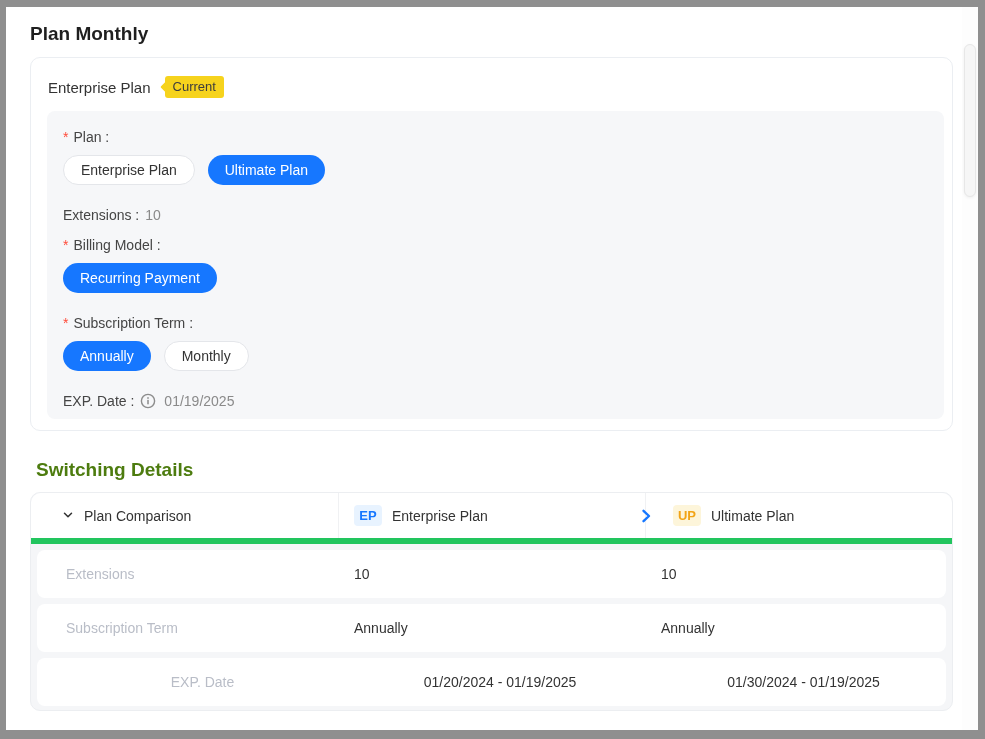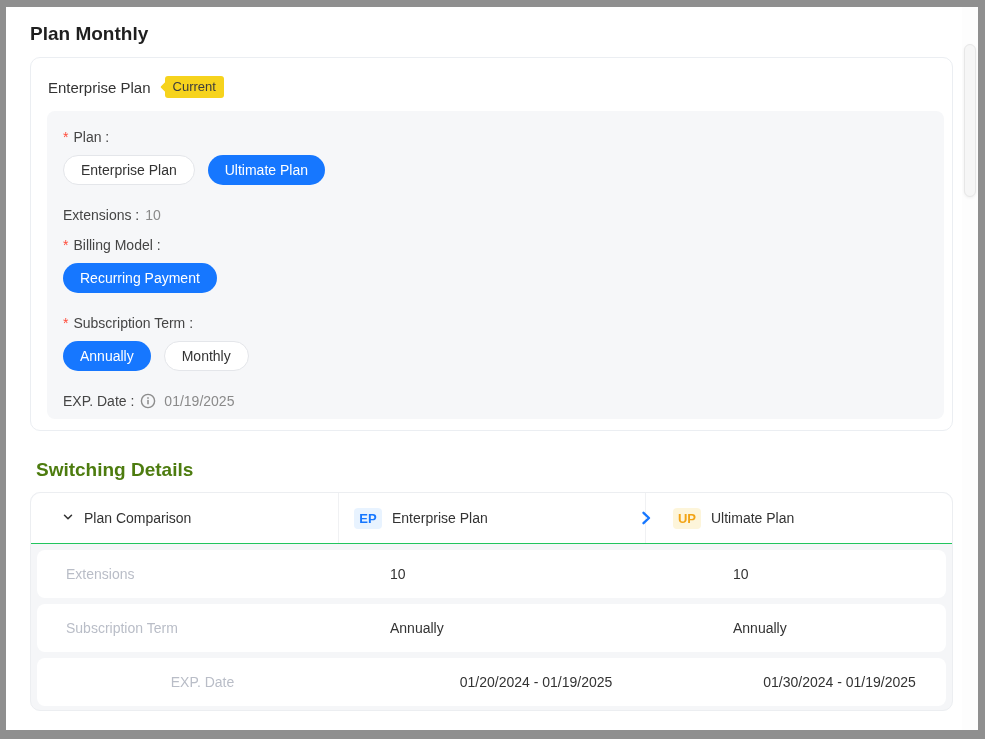--- a/index.html
+++ b/index.html
@@ -67,21 +67,21 @@
   .info-icon { margin:0 2px 0 6px; display:inline-flex; }
 
   
   .cmp-table {
     position:absolute; left:24px; top:485px; width:923px; height:219px;
     background:#f5f6f8; border:1px solid #eceef1; border-radius:10px;
   }
   .cmp-header {
     display:grid; grid-template-columns:308px 307px 1fr;
     height:51px; background:#fff; border-radius:10px 10px 0 0;
-    border-bottom:1px solid #22c55e; align-items:center;
+    border-bottom:6px solid #22c55e; align-items:center;
   }
   .cmp-hcell { height:100%; display:flex; align-items:center; position:relative; }
   .cmp-hcell.c1 { padding-left:31px; border-right:1px solid #f0f1f3; }
   .cmp-hcell.c2 { padding-left:15px; border-right:1px solid #f0f1f3; }
   .cmp-hcell.c3 { padding-left:15px; }
   .cmp-title { font-size:14px; color:#333; margin-left:10px; }
   .plan-name { font-size:14px; color:#333; margin-left:10px; }
   .abbr {
     width:28px; height:21px; border-radius:4px;
     font-size:13px; font-weight:bold;
@@ -89,21 +89,20 @@
   }
   .abbr.ep { background:#e8f3ff; color:#1677ff; }
   .abbr.up { background:#fdf5da; color:#f2a416; margin-left:12px; }
   .switch-arrow { position:absolute; left:-8px; top:50%; transform:translateY(-50%); display:flex; }
 
   .cmp-body { padding:6px; }
   .cmp-row {
     display:grid; grid-template-columns:302px 307px 1fr;
     height:48px; background:#fff; border-radius:8px; margin-bottom:6px;
     align-items:center;
-    gap:36px;
   }
   .cmp-row:last-child { margin-bottom:0;text-align:center; }
   .cmp-row .lbl { padding-left:29px; font-size:14px; color:#b9bdc7; }
   .cmp-row .v { padding-left:15px; font-size:14px; color:#333; }
 
   
   .scrollbar { position:absolute; top:0; right:0; width:16px; bottom:0; background:#fdfdfd; }
   .scroll-thumb {
     position:absolute; right:2px; top:37px; width:12px; height:153px;
     background:#f6f6f6; border:1px solid #e7e7e7; border-radius:7px;

